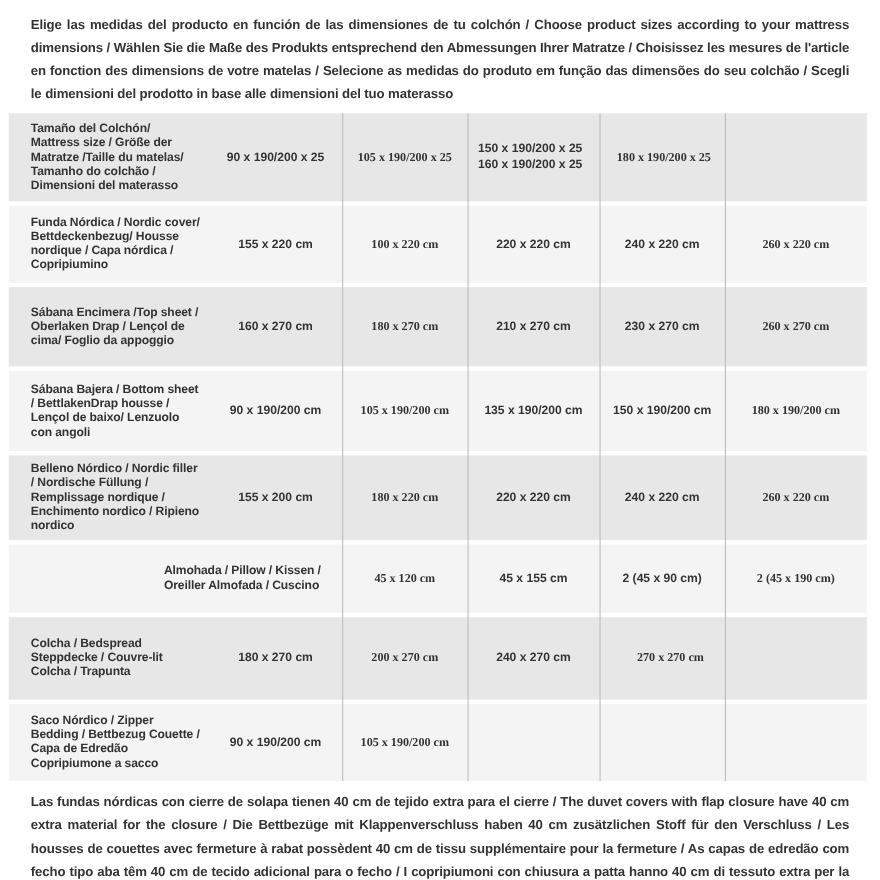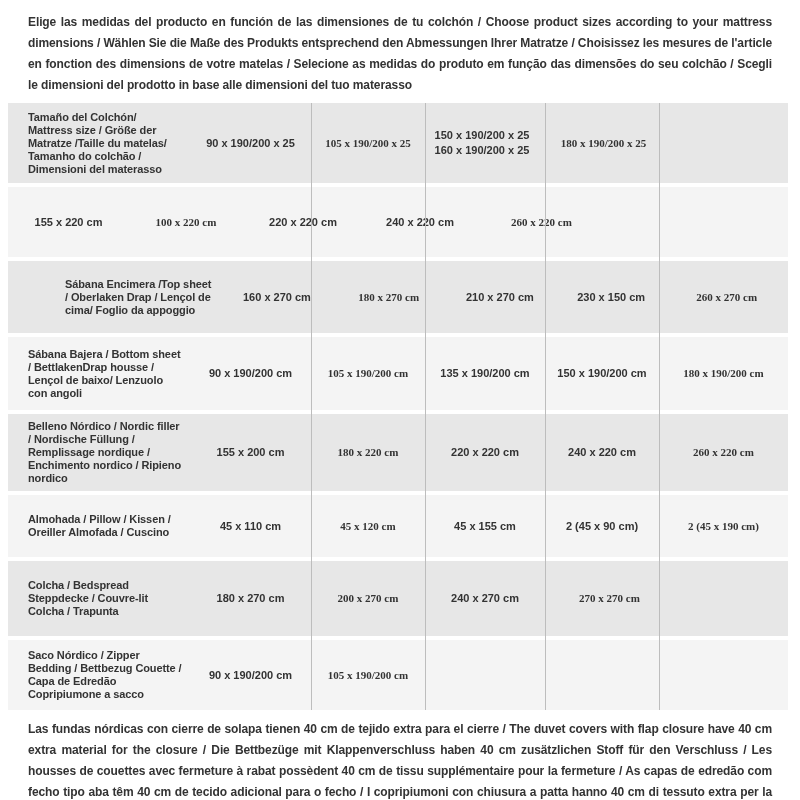--- a/index.html
+++ b/index.html
@@ -32,21 +32,21 @@
   }
 
   .row {
     display: flex;
     margin-bottom: 4px;
     background: var(--row-odd, #e7e7e7);
   }
   .row.even { background: var(--row-even, #f4f4f4); }
   .r0 { height: 80px; }
   .r1 { height: 70px; }
-  .r2 { height: 72px; padding-left: 37px; }
+  .r2 { height: 72px; }
   .r3 { height: 73px; justify-content: flex-end; }
   .r4 { height: 77px; }
   .r5 { height: 62px; justify-content: flex-end; }
   .r6 { height: 75px; }
   .r7 { height: 70px; }
 
   .cell {
     display: flex;
     align-items: center;
     font-weight: bold;
@@ -107,53 +107,53 @@
 
     <div class="row odd r0">
         <div class="cell label-cell">Tamaño del Colchón/ Mattress size / Größe der Matratze /Taille du matelas/ Tamanho do colchão / Dimensioni del materasso</div>
         <div class="cell value-cell c1">90 x 190/200 x 25</div>
         <div class="cell value-cell c2">105 x 190/200 x 25</div>
         <div class="cell value-cell c4">150 x 190/200 x 25
 160 x 190/200 x 25</div>
         <div class="cell value-cell c5">180 x 190/200 x 25</div>
       </div>
       <div class="row even r1">
+        <div class="cell label-cell">Funda Nórdica /  Nordic cover/ Bettdeckenbezug/ Housse nordique  / Capa nórdica / Copripiumino</div>
         <div class="cell value-cell c1">155 x 220 cm</div>
         <div class="cell value-cell c2">100 x 220 cm</div>
         <div class="cell value-cell c3">220 x 220 cm</div>
         <div class="cell value-cell c4">240 x 220 cm</div>
         <div class="cell value-cell c5">260 x 220 cm</div>
       </div>
       <div class="row odd r2">
         <div class="cell label-cell">Sábana Encimera /Top sheet / Oberlaken Drap / Lençol de cima/ Foglio da appoggio</div>
         <div class="cell value-cell c1">160 x 270 cm</div>
         <div class="cell value-cell c2">180 x 270 cm</div>
         <div class="cell value-cell c3">210 x 270 cm</div>
-        <div class="cell value-cell c4">230 x 150 cm</div>
+        <div class="cell value-cell c4">230 x 270 cm</div>
         <div class="cell value-cell c5">260 x 270 cm</div>
       </div>
       <div class="row even r3">
         <div class="cell label-cell">Sábana Bajera / Bottom sheet / BettlakenDrap housse / Lençol de baixo/ Lenzuolo con angoli</div>
         <div class="cell value-cell c1">90 x 190/200 cm</div>
         <div class="cell value-cell c2">105 x 190/200 cm</div>
         <div class="cell value-cell c3">135 x 190/200 cm</div>
         <div class="cell value-cell c4">150 x 190/200 cm</div>
         <div class="cell value-cell c5">180 x 190/200 cm</div>
       </div>
       <div class="row odd r4">
         <div class="cell label-cell">Belleno Nórdico / Nordic filler / Nordische Füllung / Remplissage nordique / Enchimento nordico / Ripieno nordico</div>
         <div class="cell value-cell c1">155 x 200 cm</div>
         <div class="cell value-cell c2">180 x 220 cm</div>
         <div class="cell value-cell c3">220 x 220 cm</div>
         <div class="cell value-cell c4">240 x 220 cm</div>
         <div class="cell value-cell c5">260 x 220 cm</div>
       </div>
       <div class="row even r5">
         <div class="cell label-cell">Almohada  / Pillow / Kissen / Oreiller Almofada / Cuscino</div>
-        <div class="cell value-cell c1">45 x 110 cm</div>
         <div class="cell value-cell c2">45 x 120 cm</div>
         <div class="cell value-cell c3">45 x 155 cm</div>
         <div class="cell value-cell c4">2 (45 x 90 cm)</div>
         <div class="cell value-cell c5">2 (45 x 190 cm)</div>
       </div>
       <div class="row odd r6">
         <div class="cell label-cell">Colcha / Bedspread Steppdecke / Couvre-lit Colcha / Trapunta</div>
         <div class="cell value-cell c1">180 x 270 cm</div>
         <div class="cell value-cell c2">200 x 270 cm</div>
         <div class="cell value-cell c3">240 x 270 cm</div>

